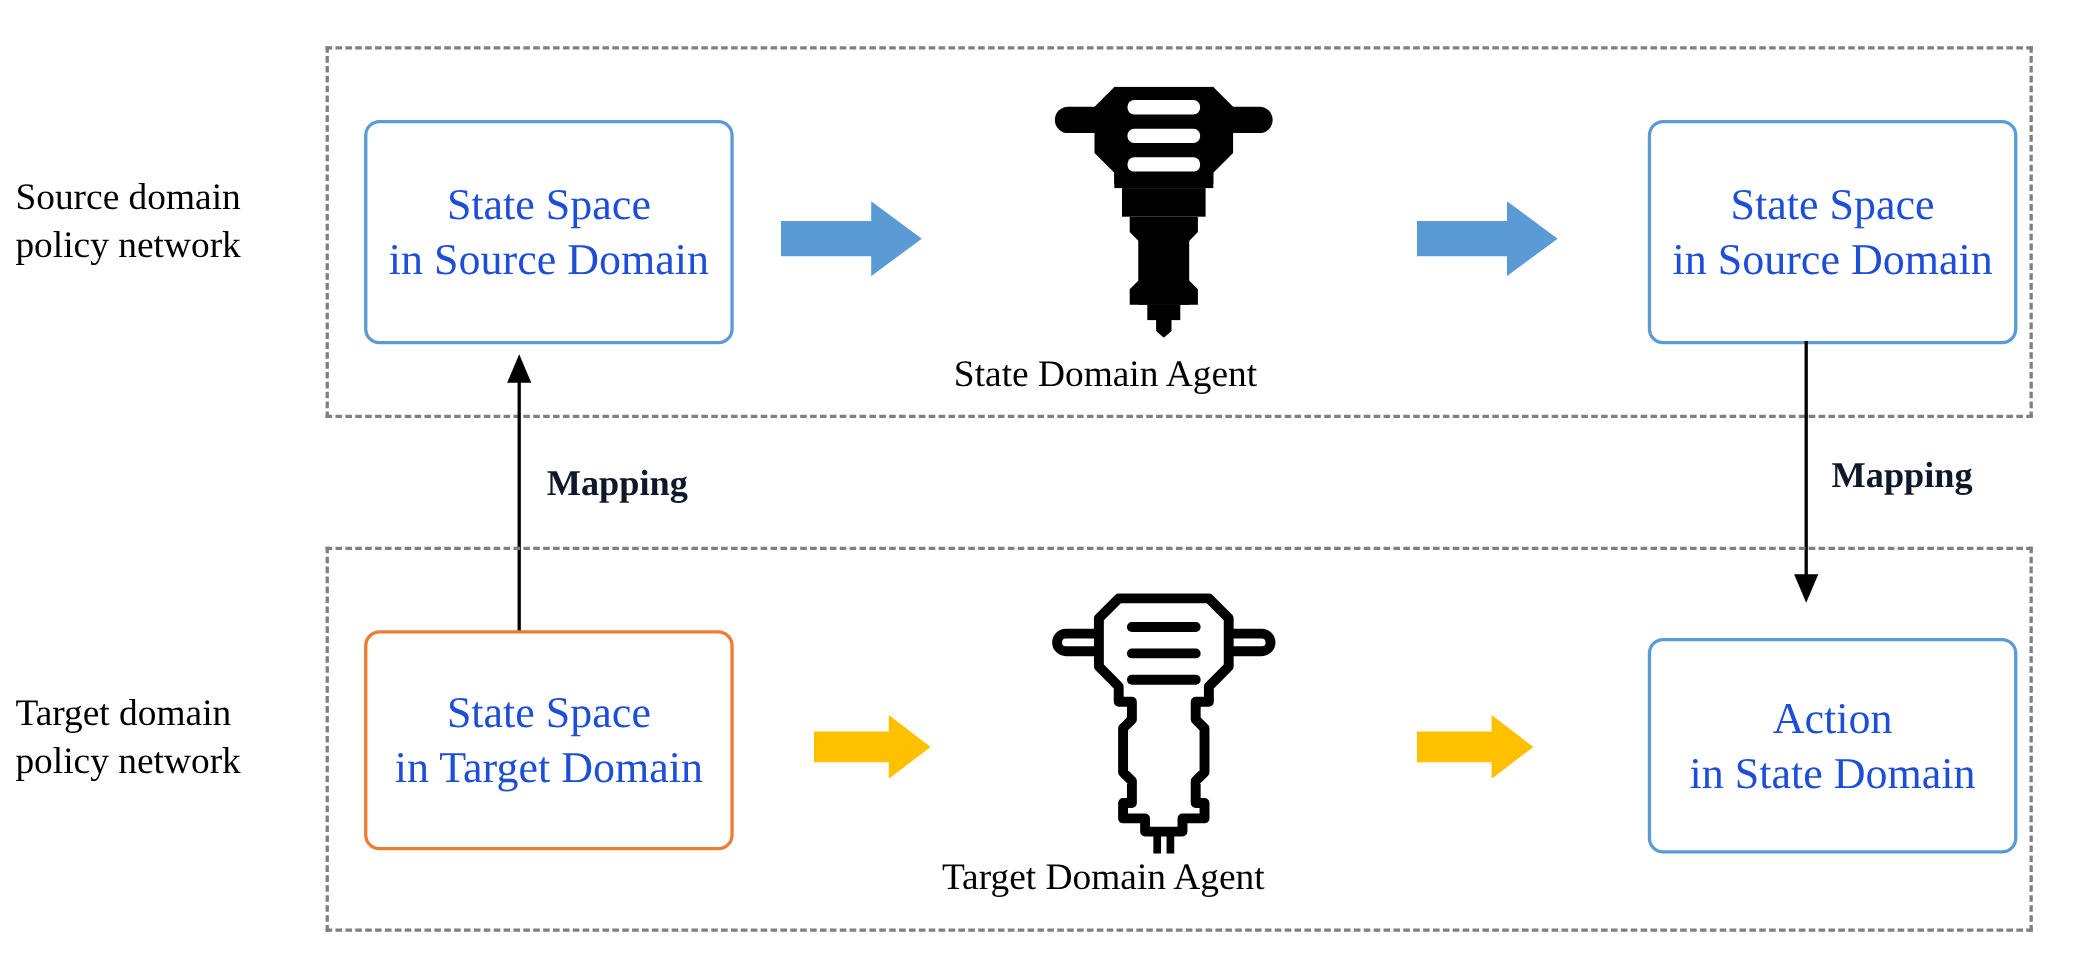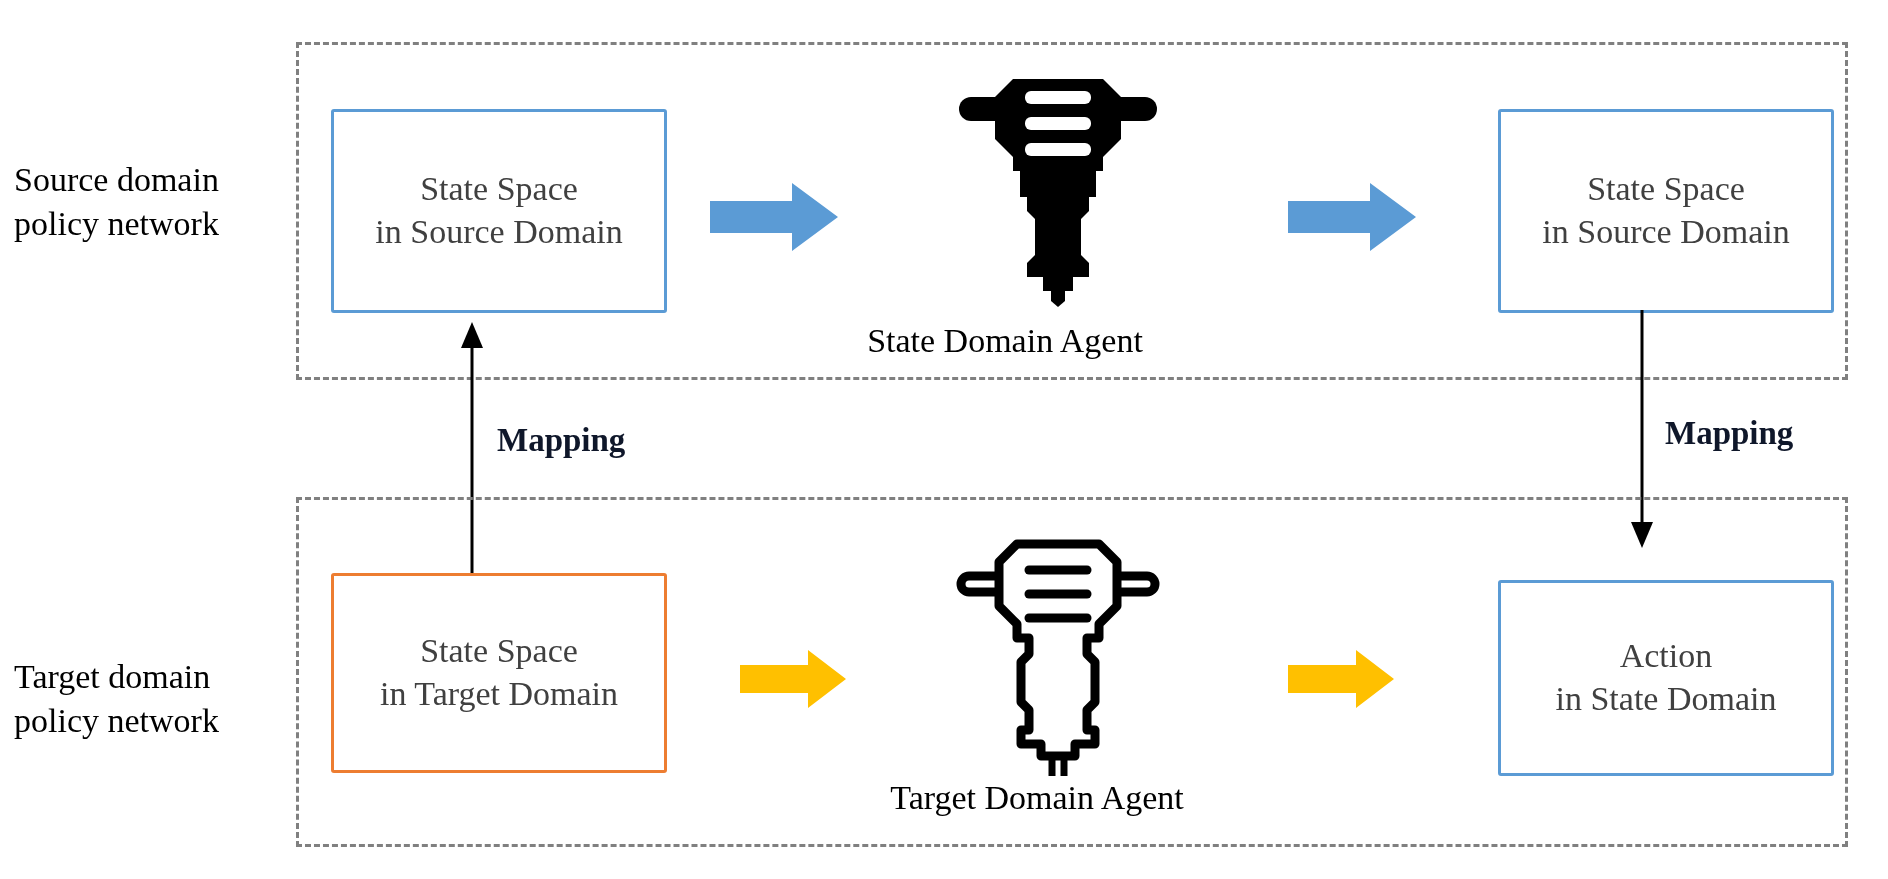--- a/index.html
+++ b/index.html
@@ -23,36 +23,36 @@
   
   .row-label{
     position:absolute;
     font-size:34px;
     line-height:1.28;
     color:#000;
     text-align:left;
     white-space:pre-line;
   }
   #label-source-policy{left:14px;top:158px;width:270px;}
-  #label-target-policy{left:14px;top:655px;width:270px;}
+  #label-target-policy{left:14px;top:627px;width:270px;}
 
   
   .node{
     position:absolute;
     box-sizing:border-box;
-    border-radius:3px;
+    border-radius:14px;
     background:#ffffff;
     display:flex;
     align-items:center;
     justify-content:center;
     text-align:center;
-    font-size:34px;
+    font-size:40px;
     line-height:1.26;
     white-space:pre-line;
-    color:#404040;
+    color:#1d4ed8;
   }
   .node.blue{border:3px solid #5B9BD5;}
   .node.orange{border:3px solid #ED7D31;}
 
   #node-src-state-left{left:331px;top:109px;width:336px;height:204px;}
   #node-src-state-right{left:1498px;top:109px;width:336px;height:204px;}
   #node-tgt-state{left:331px;top:573px;width:336px;height:200px;}
   #node-tgt-action{left:1498px;top:580px;width:336px;height:196px;}
 
   
@@ -69,21 +69,21 @@
 
   
   .agent-caption{
     position:absolute;
     font-size:34px;
     color:#000;
     text-align:center;
     white-space:nowrap;
   }
   #caption-source-agent{left:745px;top:322px;width:520px;}
-  #caption-target-agent{left:777px;top:779px;width:520px;}
+  #caption-target-agent{left:743px;top:779px;width:520px;}
 
   
   .mapping-line{position:absolute;}
   #mapping-left-line{left:452px;top:320px;}
   #mapping-right-line{left:1622px;top:310px;}
 
   .mapping-label{
     position:absolute;
     font-size:33px;
     font-weight:bold;

